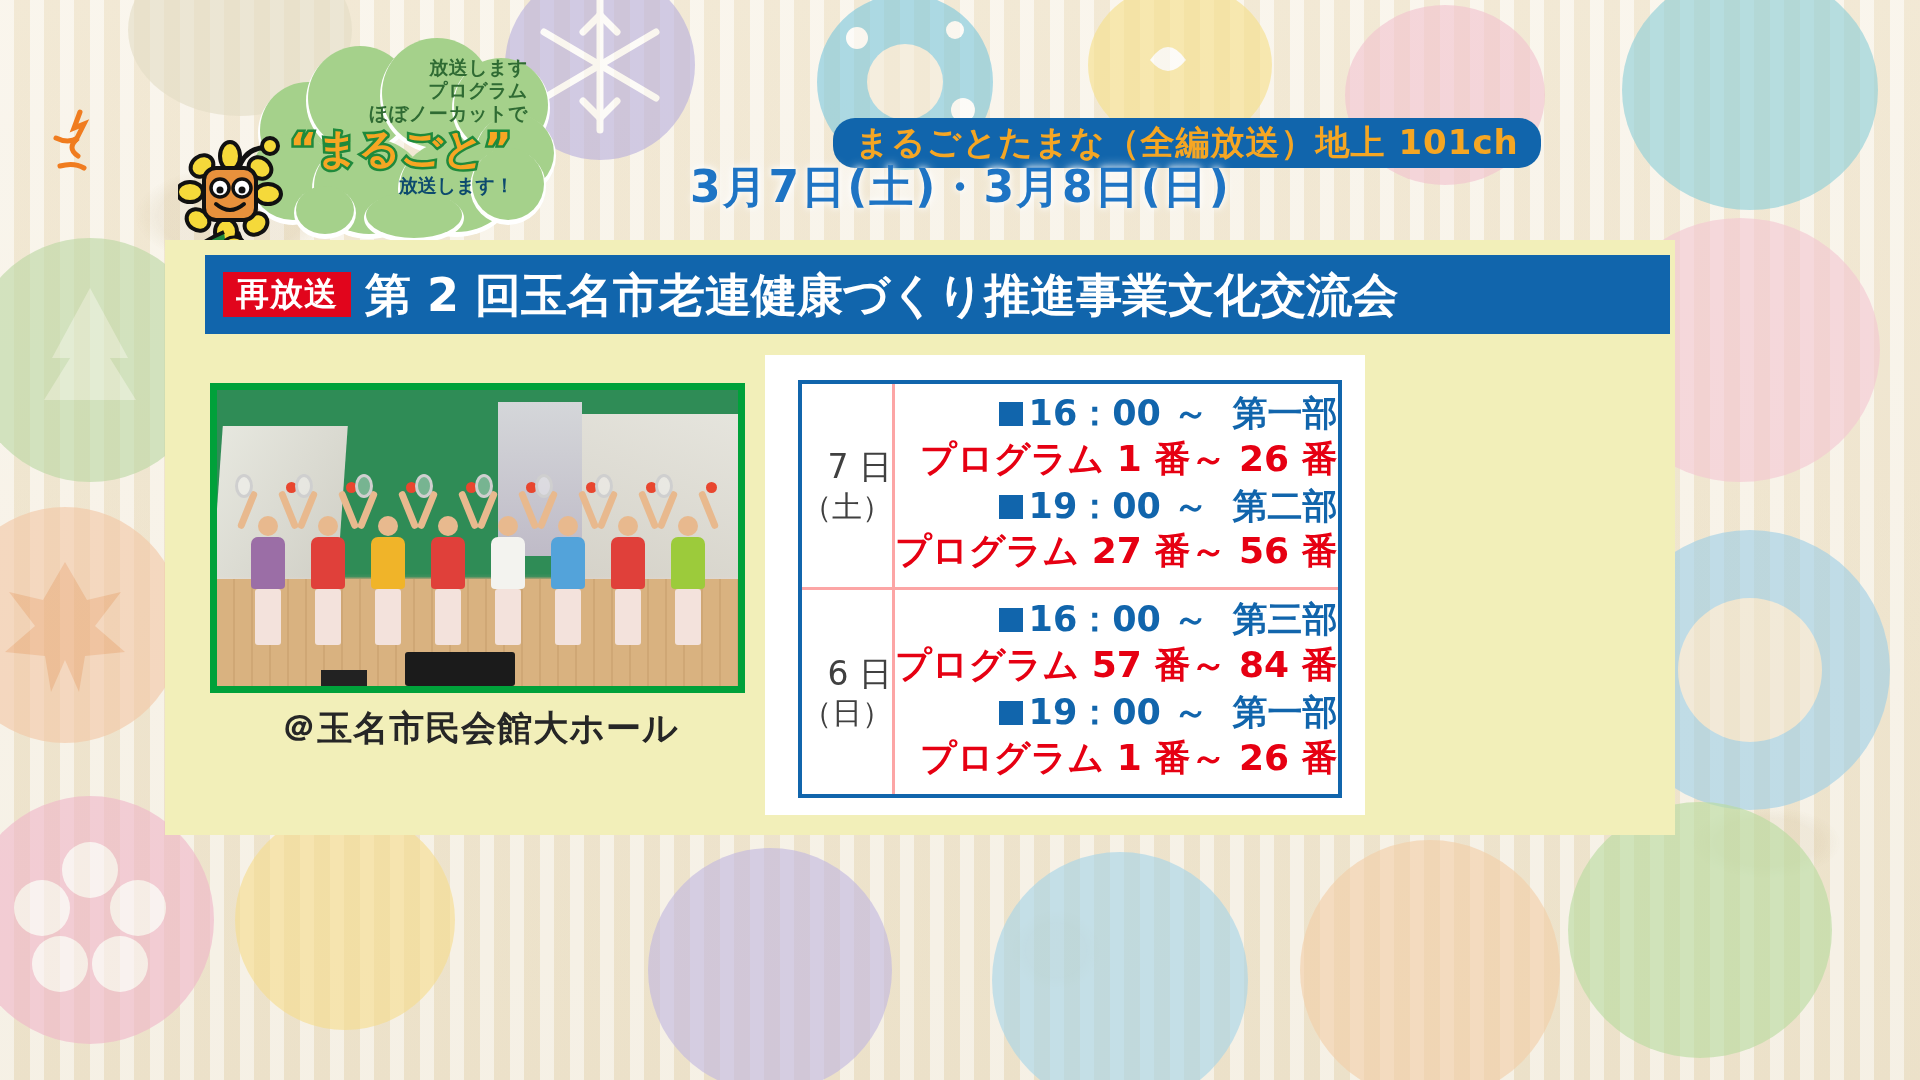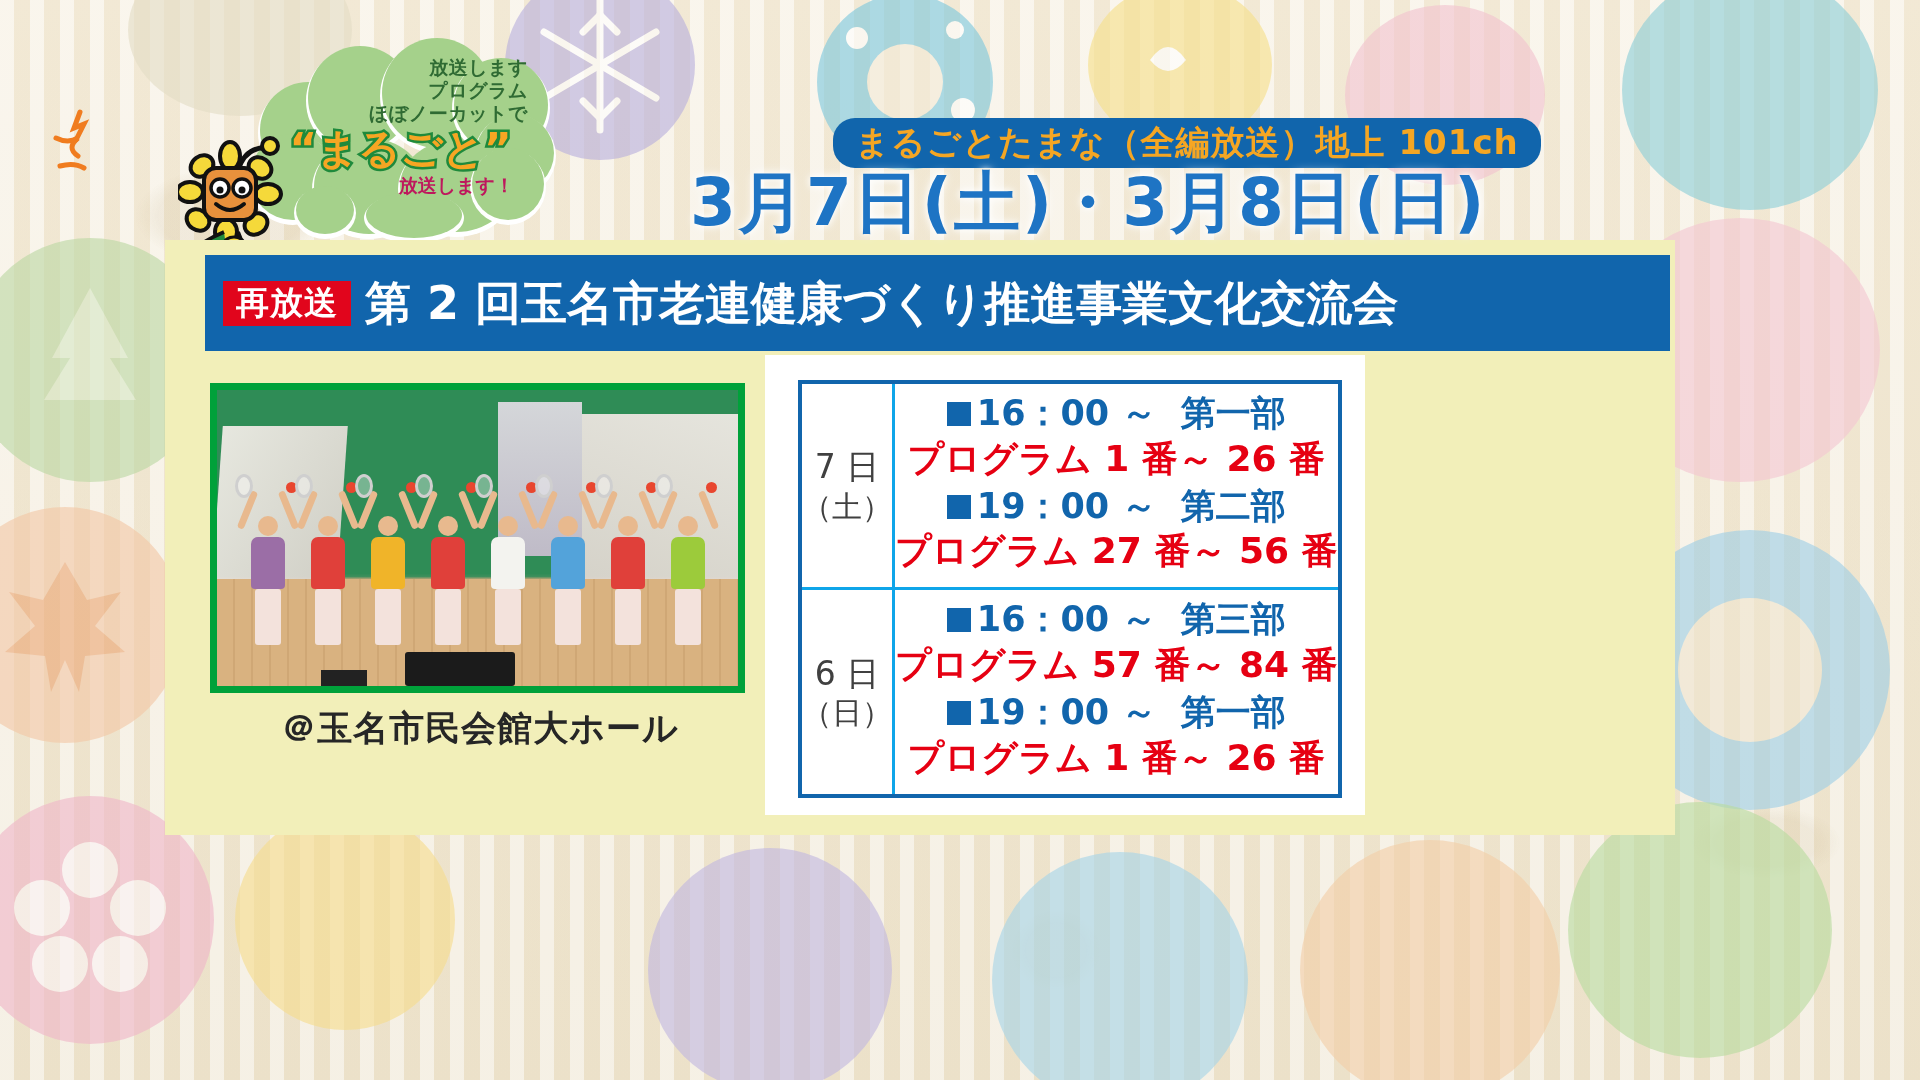--- a/index.html
+++ b/index.html
@@ -42,21 +42,21 @@
     text-align:center; line-height:1.22;
   }
   .bl{ display:block; font-size:19px; font-weight:700; color:#2f6b33;
        letter-spacing:.5px; text-align:right; padding-right:22px;}
   #bubble-big{
     display:block; font-size:42px; font-weight:900; color:#f6a623;
     letter-spacing:-1px; margin:2px 0 0 0; line-height:1;
     -webkit-text-stroke:5px #1f8a3c; paint-order:stroke fill;
     text-shadow:0 0 0 #1f8a3c;
   }
-  .bl-last{ display:block; font-size:19px; font-weight:700; color:#be185d;
+  .bl-last{ display:block; font-size:19px; font-weight:700; color:#0c4a6e;
             text-align:right; padding-right:36px; margin-top:4px;}
   #spark{ position:absolute; left:50px; top:108px; z-index:6; }
 
   
   #mascot{ position:absolute; left:178px; top:128px; width:110px; height:140px; z-index:7;}
 
   
   #channel-bar{
     position:absolute; left:833px; top:118px; width:auto;
     background:#1165ac; padding:7px 22px 9px 22px;
@@ -64,32 +64,32 @@
     border-radius:22px;
   }
   #channel-bar span{
     font-size:34px; font-weight:900; color:#f5a623;
     letter-spacing:1px; white-space:nowrap; line-height:1;
   }
 
   
   #date-line{
     position:absolute; left:690px; top:158px; z-index:10;
-    font-size:66px; font-weight:900; color:#1e74c4;
+    font-size:44px; font-weight:900; color:#1e74c4;
     letter-spacing:2px; white-space:nowrap;
     text-shadow:0 0 6px rgba(255,255,255,.95),0 0 12px rgba(255,255,255,.9);
   }
 
   
   #panel{
     position:absolute; left:165px; top:240px; width:1510px; height:595px;
     background:#f2efb9; z-index:8;
   }
   #title-bar{
-    position:absolute; left:205px; top:255px; width:1465px; height:96px;
+    position:absolute; left:205px; top:255px; width:1465px; height:79px;
     background:#1165ac; z-index:9;
     display:flex; align-items:center; padding-left:18px;
   }
   #rebroadcast-badge{
     background:#e1051c; color:#ffffff;
     font-size:33px; font-weight:900; letter-spacing:1px;
     padding:5px 13px 7px 13px; margin-right:14px; line-height:1;
   }
   #main-title{
     color:#ffffff; font-size:46px; font-weight:900;
@@ -139,21 +139,21 @@
   
   #schedule-card{
     position:absolute; left:765px; top:355px; width:600px; height:460px;
     background:#ffffff; z-index:9;
   }
   #schedule-table{
     position:absolute; left:33px; top:25px; width:534px; height:412px;
     border:4px solid #1165ac; border-collapse:collapse;
   }
   #schedule-table tr{ }
-  #schedule-table td{ border:3px solid #0ea5e9; vertical-align:middle; }
+  #schedule-table td{ border:3px solid #fca5a5; vertical-align:middle;text-align:right; }
   .day-cell{ width:108px; text-align:center; color:#404040;
              font-size:33px; font-weight:400; line-height:1.25; }
   .day-cell .dnum{ display:block; }
   .day-cell .dwk{ display:block; font-size:30px; }
   .slot-cell{ padding:8px 0 10px 0; text-align:center; }
   .time-row{
     color:#1165ac; font-size:35px; font-weight:900;
     letter-spacing:0px; line-height:1.22; white-space:nowrap;
   }
   .sq{ display:inline-block; width:24px;height:24px;background:#1165ac;

